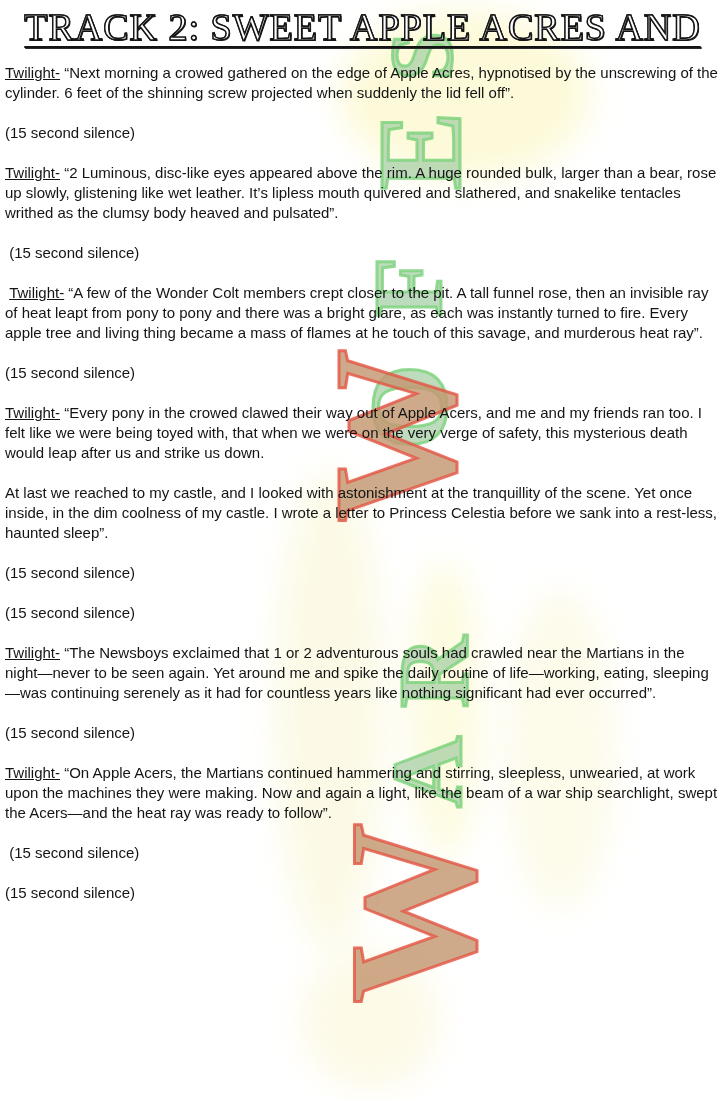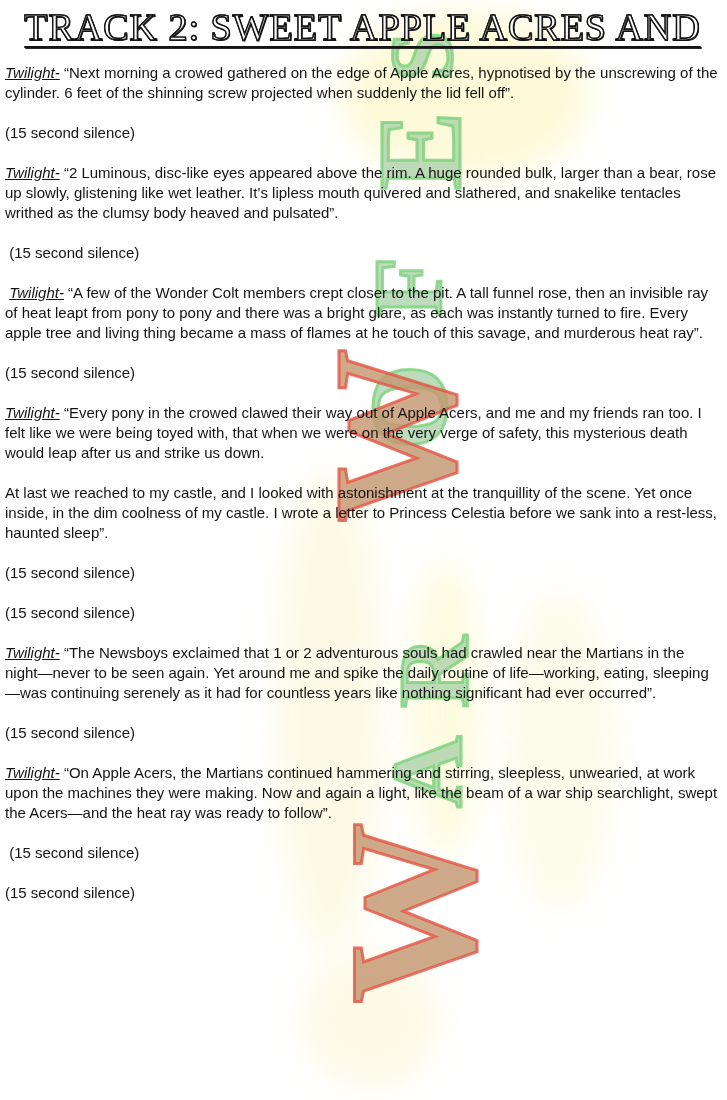--- a/index.html
+++ b/index.html
@@ -64,21 +64,20 @@
   }
 
   .para, .silence {
     font-size:15px;
     line-height:20px;
     color:#141414;
     margin:0 0 20px 0;
   }
   .lead, .ptext, .silence { white-space:pre-wrap; }
   .speaker {
-    font-style:italic;
     text-decoration:underline;
   }
 </style>
 </head>
 <body>
 
 <div id="watermark-layer">
   <div class="glow glow-a"></div>
   <div class="glow glow-b"></div>
   <div class="glow glow-c"></div>

